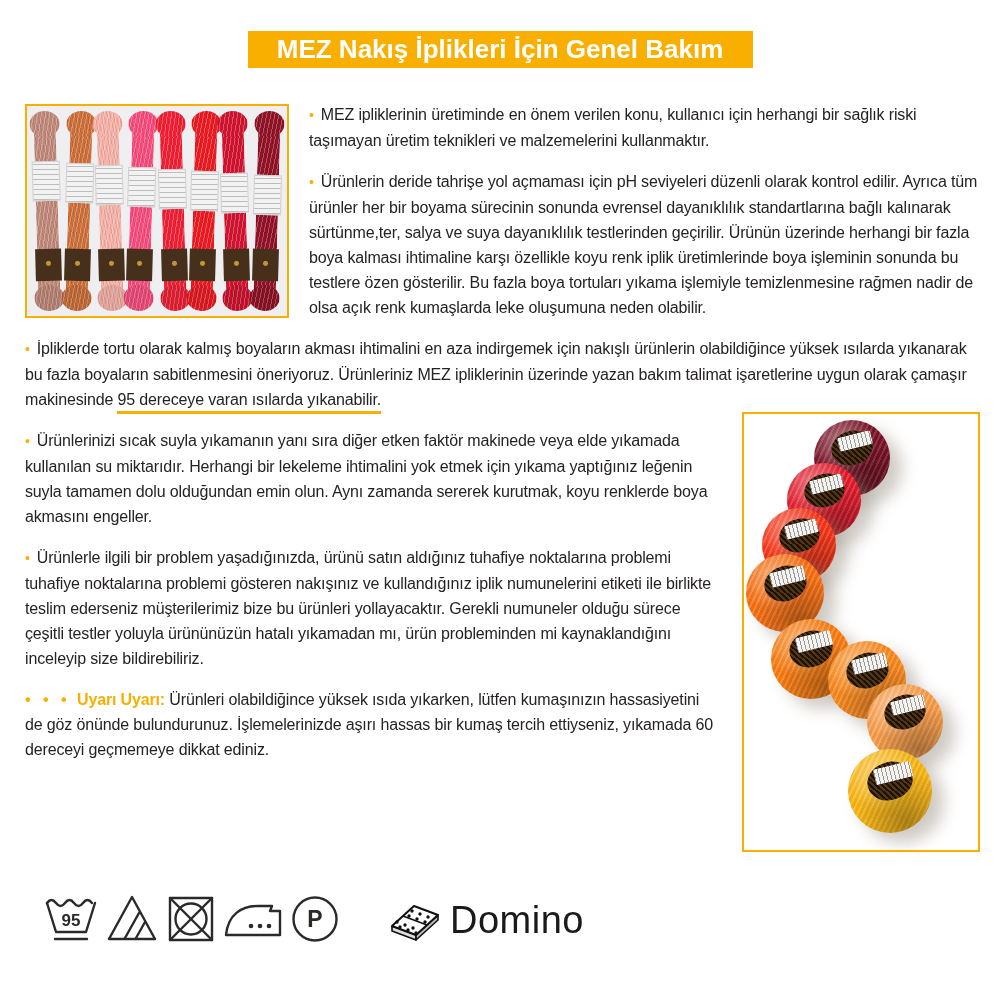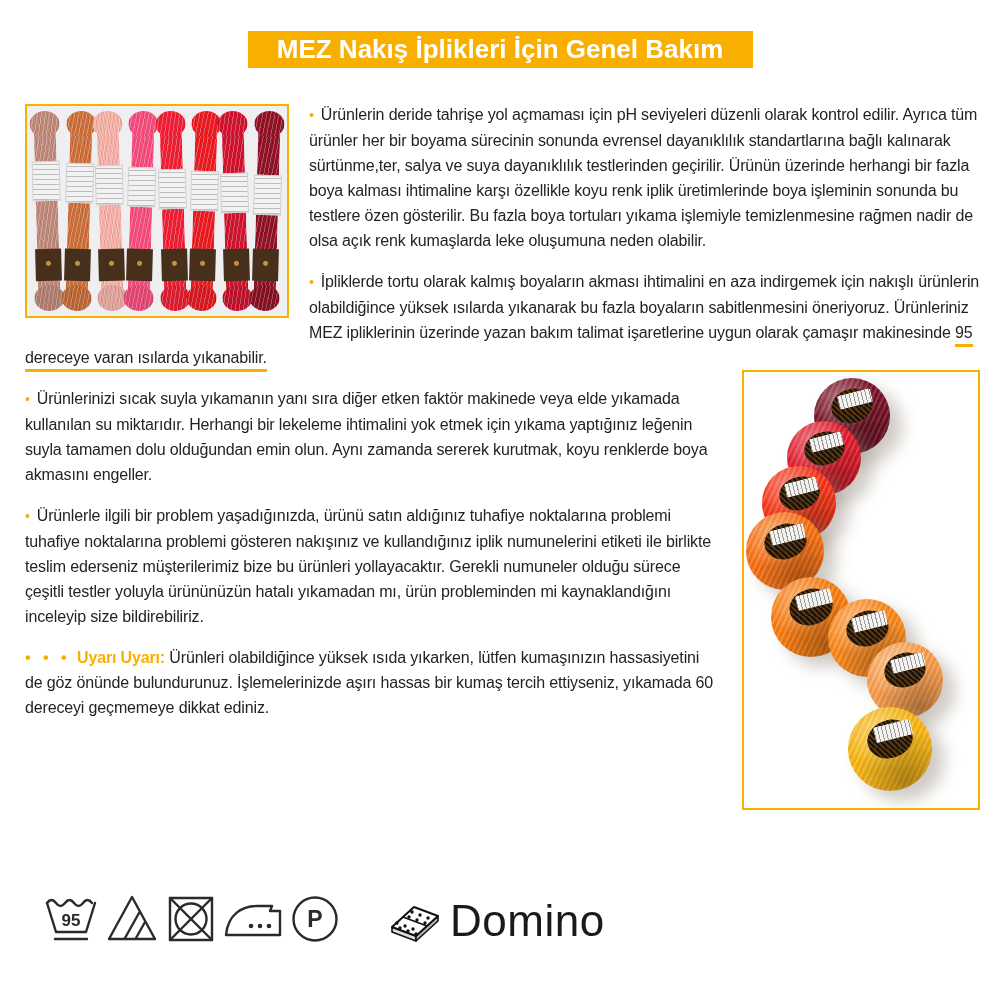--- a/index.html
+++ b/index.html
@@ -64,21 +64,21 @@
   .care-symbols svg{display:block;}
   .sym{stroke:var(--symbol-ink);stroke-width:2.4;fill:none;stroke-linejoin:round;stroke-linecap:round;}
   .sym-txt{fill:var(--symbol-ink);font-family:"Liberation Sans",sans-serif;font-weight:700;}
 
   .anchor-logo{text-align:center;color:var(--anchor-gold);margin-left:14px;width:168px;}
   .anchor-text{font-family:"Liberation Serif",serif;font-size:46px;line-height:44px;letter-spacing:1px;}
   .anchor-reg{font-size:13px;vertical-align:super;}
   .anchor-icon{display:block;margin:-4px auto 0;}
 
   .domino-logo{display:flex;align-items:center;gap:10px;color:var(--domino-text);margin-top:14px;margin-left:10px;}
-  .domino-text{font-size:44px;letter-spacing:.5px;}
+  .domino-text{font-size:38px;letter-spacing:.5px;}
 </style>
 </head>
 <body>
 
 <div class="page">
 
   <div class="banner">MEZ Nakış İplikleri İçin Genel Bakım Kılavuzu</div>
 
   <div class="content">
 
@@ -113,20 +113,21 @@
             <div class="skein-band"></div>
           </div>
           <div class="skein" style="background-color: rgb(147, 18, 38); transform: rotate(1.6deg);">
             <div class="skein-label" style="top: 58px;"></div>
             <div class="skein-band"></div>
           </div>
         </div>
     </div>
 
 
+    <p class="para"><span class="bullet">•</span><span>MEZ ipliklerinin üretiminde en önem verilen konu, kullanıcı için herhangi bir sağlık riski taşımayan üretim teknikleri ve malzemelerini kullanmaktır.</span></p>
 
     <p class="para"><span class="bullet">•</span><span>Ürünlerin deride tahrişe yol açmaması için pH seviyeleri düzenli olarak kontrol edilir. Ayrıca tüm ürünler her bir boyama sürecinin sonunda evrensel dayanıklılık standartlarına bağlı kalınarak sürtünme,ter, salya ve suya dayanıklılık testlerinden geçirilir. Ürünün üzerinde herhangi bir fazla boya kalması ihtimaline karşı özellikle koyu renk iplik üretimlerinde boya işleminin sonunda bu testlere özen gösterilir. Bu fazla boya tortuları yıkama işlemiyle temizlenmesine rağmen nadir de olsa açık renk kumaşlarda leke oluşumuna neden olabilir.</span></p>
 
     <p class="para"><span class="bullet">•</span><span>İpliklerde tortu olarak kalmış boyaların akması ihtimalini en aza indirgemek için nakışlı ürünlerin olabildiğince yüksek ısılarda yıkanarak bu fazla boyaların sabitlenmesini öneriyoruz. Ürünleriniz MEZ ipliklerinin üzerinde yazan bakım talimat işaretlerine uygun olarak çamaşır makinesinde </span><span class="underlined">95 dereceye varan ısılarda yıkanabilir.</span></p>
 
     <div class="photo balls-photo" style="background: rgb(255, 255, 255);">
       <div style="position:absolute;inset:0;">
           <div class="ball" style="left: 70px; top: 6px; height: 76px; width: 76px; background-color: rgb(122, 18, 38);">
             <div class="ball-hole"></div>
             <div class="ball-label"></div>

